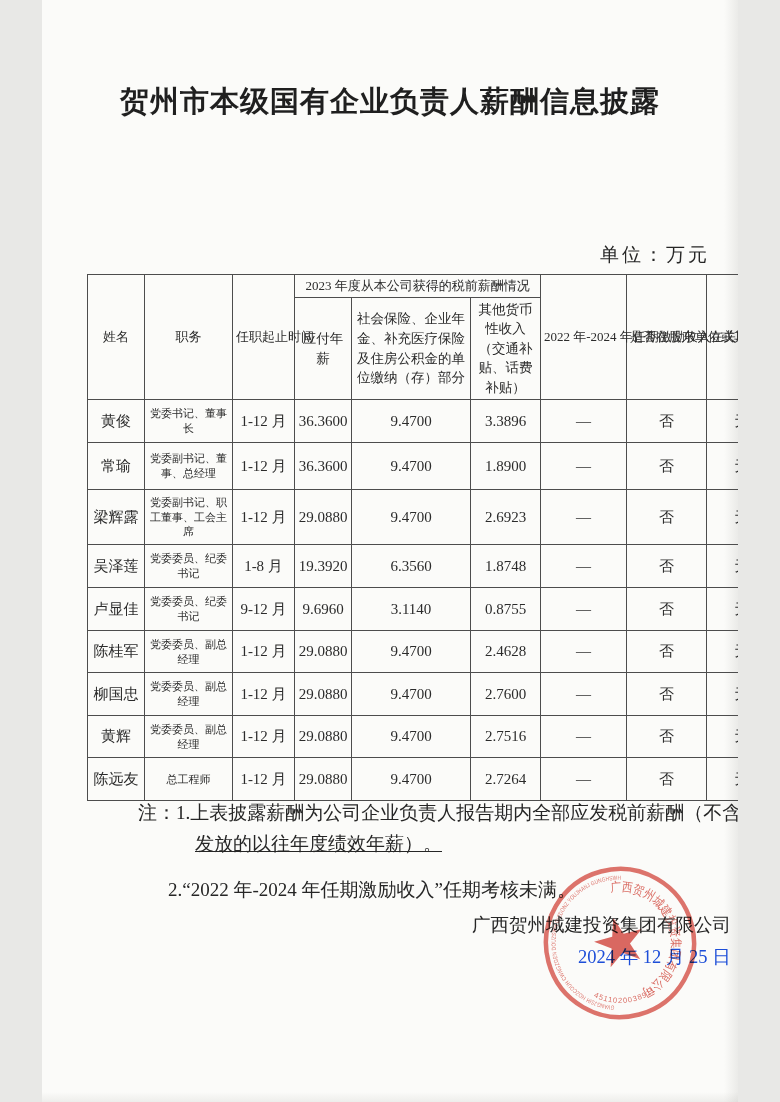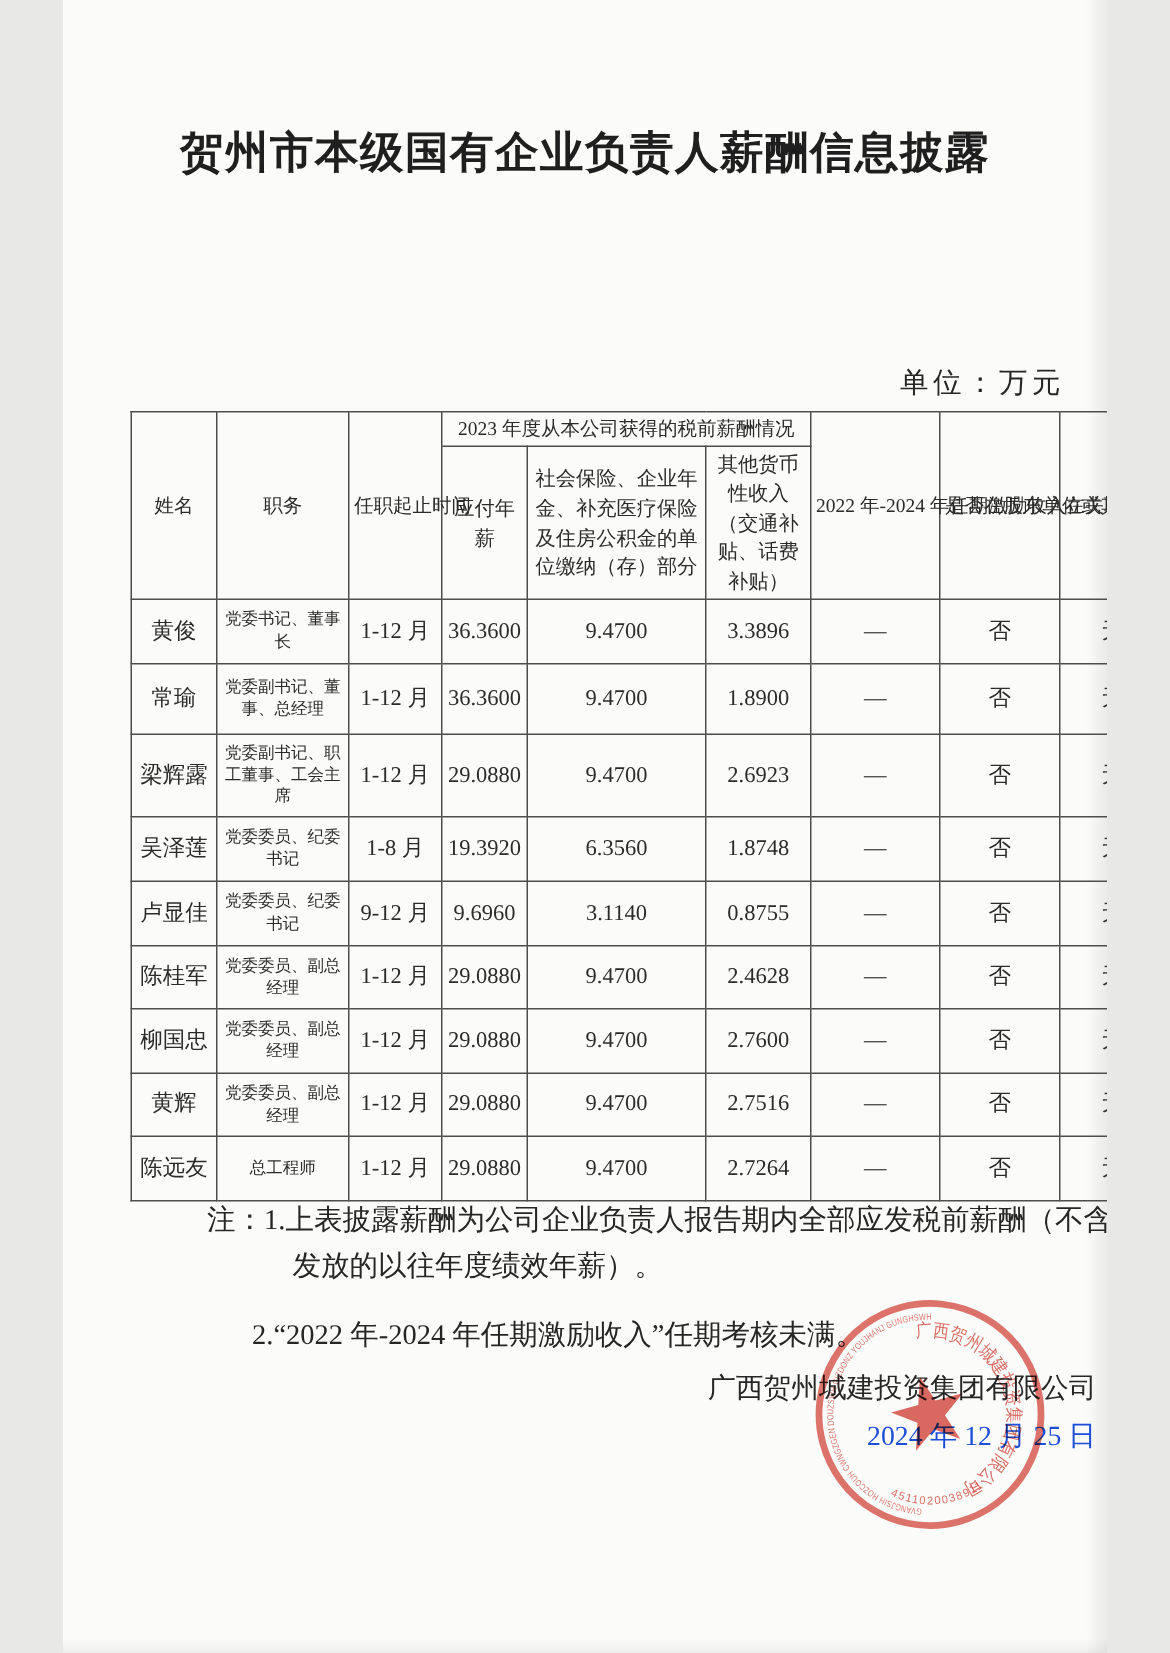--- a/index.html
+++ b/index.html
@@ -47,21 +47,21 @@
     padding:1px 3px;
     color:#2b2b2b;
   }
   tr.h-group th{ font-size:13px; height:23px; white-space:nowrap;font-family:Liberation Serif, serif; }
   tr.h-main th{ font-size:13.5px; line-height:1.45; height:102px; }
   td{ font-size:15px; line-height:1.35; }
   td.pos{ text-align:left; padding-left:6px; font-size:11px; }
   td.num, td.term{ white-space:nowrap; }
   .notes{ position:absolute; left:0; top:0; width:100%; font-size:19px; color:#262626; }
   .note-l1a{ position:absolute; left:96px;  top:800px; white-space:nowrap; }
-  .note-l1b{ position:absolute; left:153px; top:831px; white-space:nowrap; }
+  .note-l1b{ position:absolute; left:153px; top:831px; white-space:nowrap;text-decoration:underline; }
   .note-l2 { position:absolute; left:126px; top:877px; white-space:nowrap; }
   .sig-company{ position:absolute; left:430px; top:912px; font-size:18.5px; white-space:nowrap; color:#262626; }
   .sig-date   { position:absolute; left:536px; top:944px; font-size:18.5px; white-space:nowrap; color:#1d4ed8; }
   .seal{
     position:absolute; left:498px; top:863px; width:160px; height:160px;
     mix-blend-mode:multiply; opacity:.92;
   }
 </style>
 </head>
 <body>

